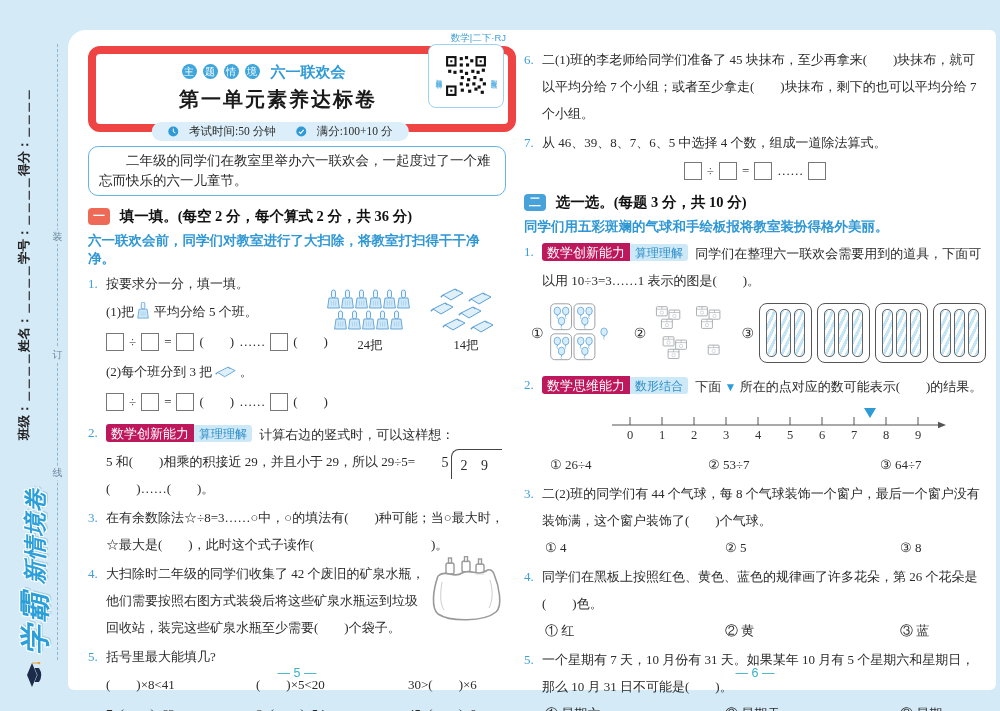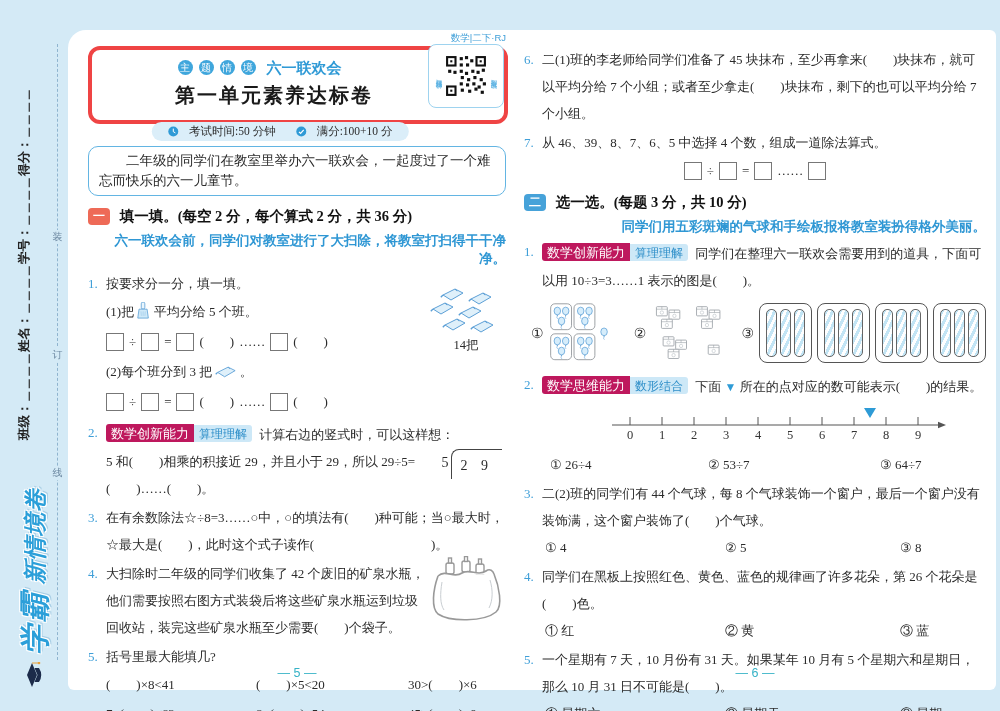--- a/index.html
+++ b/index.html
@@ -21,21 +21,21 @@
        text-shadow:-1px -1px 0 #fff,1px -1px 0 #fff,-1px 1px 0 #fff,1px 1px 0 #fff,2px 2px 0 #a9cfe6;
        font-style:italic;}
   .logo-main{font-size:30px;letter-spacing:2px;}
   .logo-sub{font-size:23px;letter-spacing:1px;}
   
   .col{position:absolute;top:34px;}
   .col-left{left:88px;width:418px;}
   .col-right{left:524px;width:462px;}
   
   .hdr-wrap{position:relative;height:106px;}
-  .hdr-box{position:absolute;left:0;top:12px;width:412px;height:70px;border:4px solid #ef4444;border-radius:12px;}
+  .hdr-box{position:absolute;left:0;top:12px;width:412px;height:70px;border:8px solid #ef4444;border-radius:12px;}
   .hdr-line1{margin-top:9px;text-align:center;padding-right:78px;}
   .theme-char{display:inline-block;width:15px;height:15px;border-radius:50%;background:#3fa6dc;color:#fff;
        font-size:10px;line-height:15px;text-align:center;margin:0 1px;vertical-align:2px;
        font-family:"Liberation Sans",sans-serif;}
   .theme-title{color:#2f9ad6;font-weight:bold;font-size:15px;margin-left:6px;
        font-family:"Liberation Sans","DejaVu Sans",sans-serif;}
   .hdr-title{margin-top:4px;text-align:center;padding-right:78px;font-size:20px;font-weight:bold;
        letter-spacing:2px;color:#1a1a1a;margin-left:30px;}
   .corner-label{position:absolute;right:0;top:-2px;font-size:9.5px;color:#3f9fd8;
        font-family:"Liberation Sans",sans-serif;}
@@ -48,21 +48,21 @@
   .intro-box{border:1.5px solid #63b5e3;border-radius:10px;padding:4px 10px;font-size:13.5px;
        line-height:20px;margin-top:6px;}
   .intro-box p{margin:0;text-indent:2em;}
   
   .sec-hdr{margin-top:11px;font-size:14.5px;font-weight:bold;color:#111;}
   .sbadge{display:inline-block;min-width:22px;height:17px;border-radius:4px;color:#fff;text-align:center;
        line-height:17px;font-size:12px;font-weight:bold;margin-right:6px;vertical-align:1px;
        font-family:"Liberation Sans",sans-serif;}
   .sbadge.red{background:#ee6a57;} .sbadge.blue{background:#46a2d9;}
   .scenario{color:#2f97d4;font-weight:bold;font-size:13.5px;margin-top:6px;
-       font-family:Liberation Serif, serif;text-align:right;}
+       font-family:Liberation Serif, serif;}
   .q{display:flex;margin-top:2px;}
   .qnum{width:18px;flex:0 0 18px;color:#3f9fd8;font-size:13px;line-height:27px;}
   .qtext{flex:1;font-size:13px;line-height:27px;position:relative;}
   .tag1{background:#be185d;color:#fff;font-size:13px;padding:1.5px 5px;border-radius:3px 0 0 3px;
        font-family:"Liberation Sans",sans-serif;vertical-align:2px;}
   .tag2{background:#cde8f7;color:#2f8fc9;font-size:12px;padding:1.5px 5px;border-radius:0 3px 3px 0;
        margin-right:4px;font-family:"Liberation Sans",sans-serif;vertical-align:2px;}
   .sub{padding-left:18px;font-size:13px;line-height:30px;}
   .eqrow{display:flex;align-items:center;gap:5px;padding-left:18px;height:30px;font-size:13px;}
   .eqrow.center{justify-content:center;padding-left:0;}
@@ -238,20 +238,36 @@
   <div class="scenario">六一联欢会前，同学们对教室进行了大扫除，将教室打扫得干干净净。</div>
 
   <div class="q">
     <span class="qnum">1.</span>
     <div class="qtext">按要求分一分，填一填。</div>
   </div>
 
   <div class="q1-wrap">
     <div class="q1-imgs">
       <div class="fig">
+        <svg width="92" height="46" viewBox="0 0 92 46">
+          <use href="#d-brush" x="4" y="3"></use>
+            <use href="#d-brush" x="18" y="3"></use>
+            <use href="#d-brush" x="32" y="3"></use>
+          <use href="#d-brush" x="46" y="3"></use>
+            <use href="#d-brush" x="60" y="3"></use>
+            <use href="#d-brush" x="74" y="3"></use>
+          <use href="#d-brush" x="11" y="24"></use>
+            <use href="#d-brush" x="25" y="24"></use>
+            <use href="#d-brush" x="39" y="24"></use>
+          <use href="#d-brush" x="53" y="24"></use>
+            <use href="#d-brush" x="67" y="24"></use>
+        </svg>
+        <div>24把</div>
+      </div>
+      <div class="fig">
         <svg width="80" height="46" viewBox="0 0 80 46">
           <use href="#d-pan" x="14" y="0"></use>
             <use href="#d-pan" x="42" y="4"></use>
           <use href="#d-pan" x="4" y="14"></use>
             <use href="#d-pan" x="32" y="18"></use>
           <use href="#d-pan" x="16" y="30"></use>
             <use href="#d-pan" x="44" y="32"></use>
         </svg>
         <div>14把</div>
       </div>

